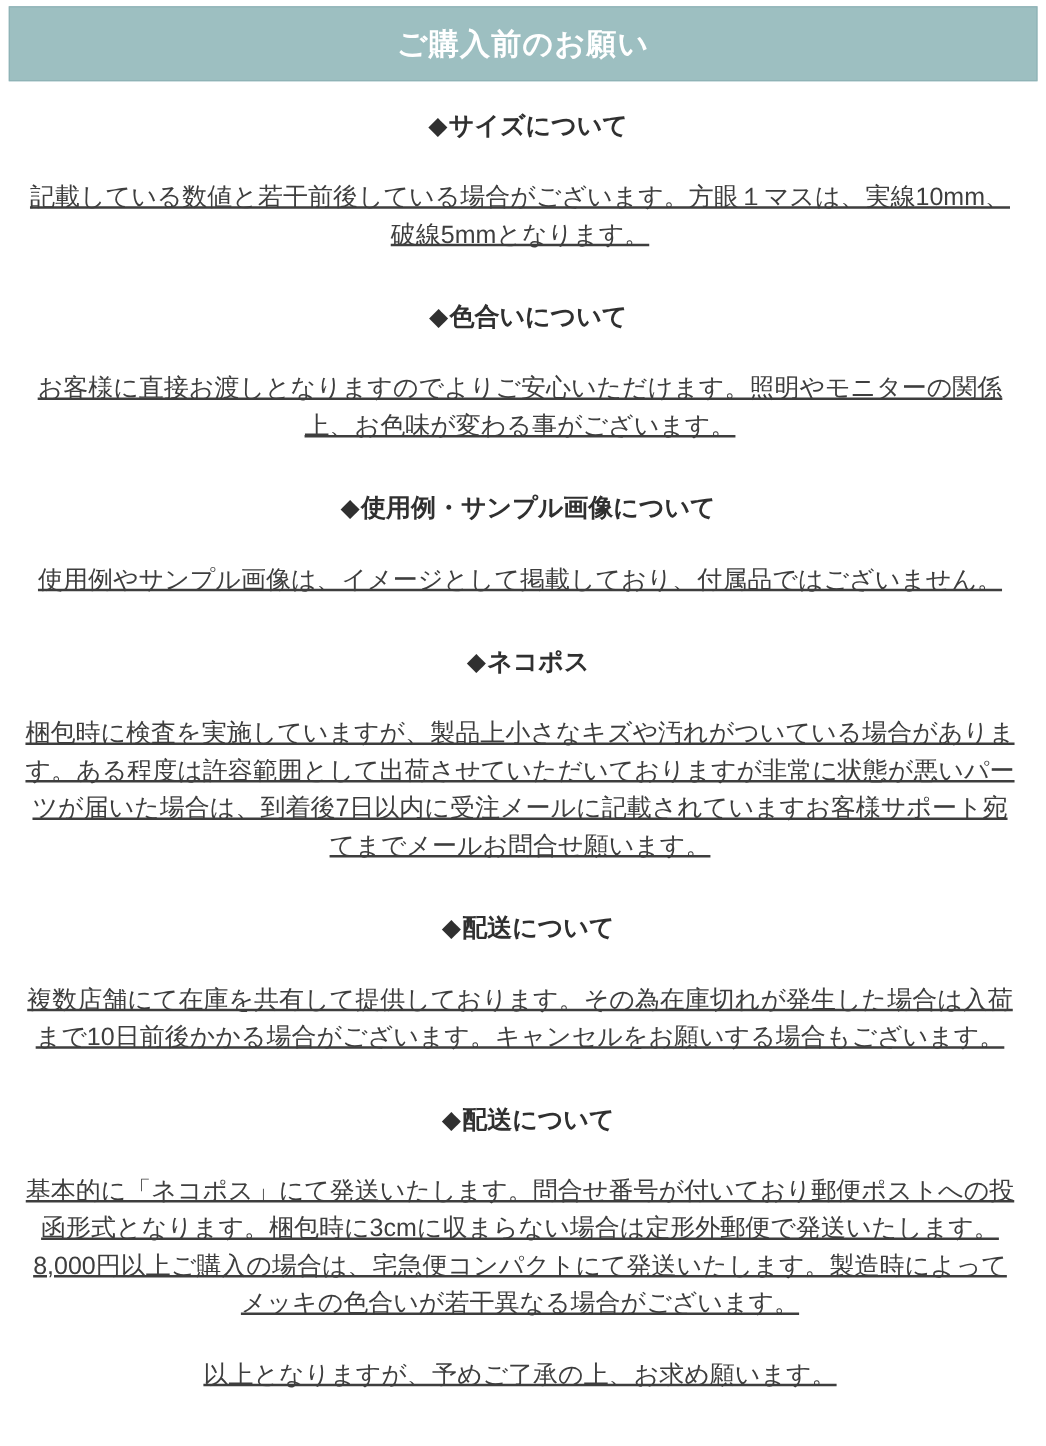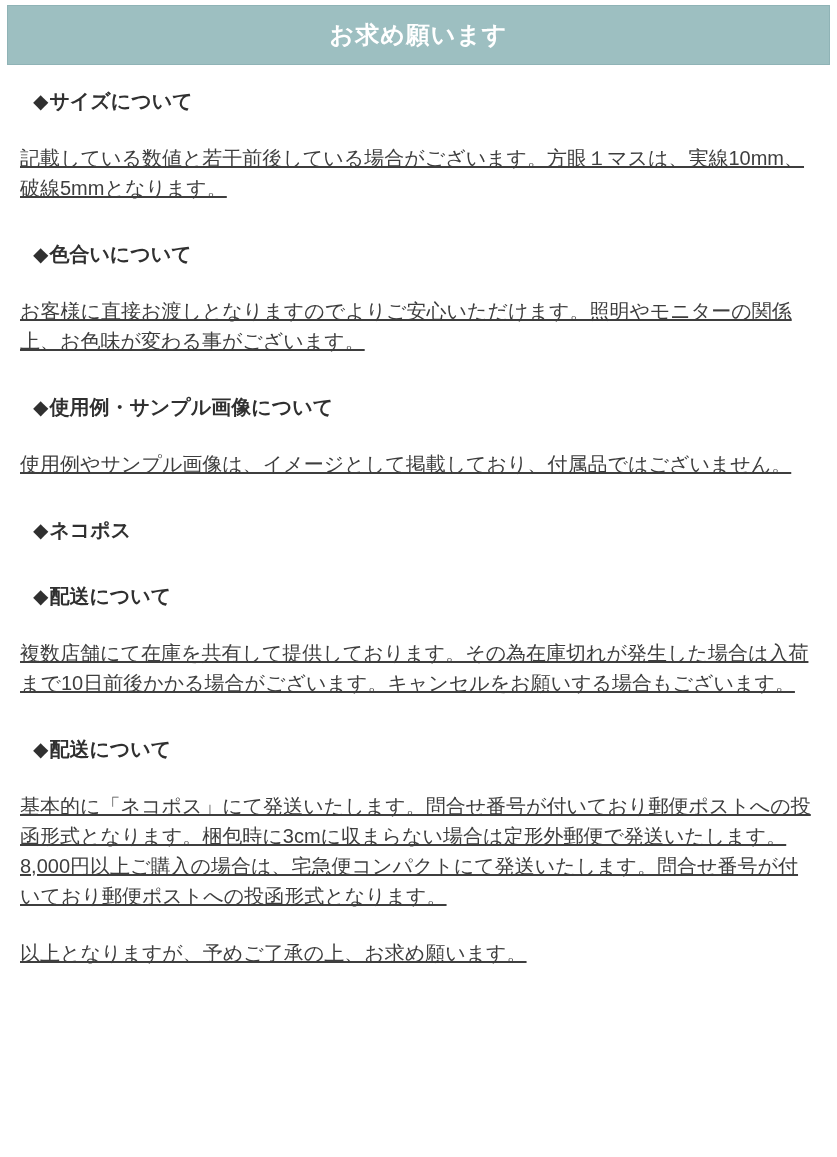--- a/index.html
+++ b/index.html
@@ -25,20 +25,21 @@
     align-items: center;
     justify-content: center;
     color: #ffffff;
     font-size: 24px;
     font-weight: bold;
     letter-spacing: 1px;
   }
   .content {
     padding: 0 25px 0 20px;
     color: #3e3e3e;
+    text-align: center;
   }
   .sec-title {
     margin: 36px 0 0 13px;
     padding: 0;
     font-size: 20px;
     line-height: 30px;
     font-weight: bold;
     color: #303030;
   }
   .sec-title.first {
@@ -58,21 +59,21 @@
   .sec-body .line {
     display: block;
   }
 </style>
 </head>
 <body>
 
 <div class="page">
 
   <div class="banner">
-    <span>お求め願います</span>
+    <span>ご購入前のお願い</span>
   </div>
 
   <div class="content">
 
     <section>
       <h2 class="sec-title first"><span class="bullet">◆</span><span>サイズについて</span></h2>
       <p class="sec-body">
           <span class="line">記載している数値と若干前後している場合がございます。方眼１マスは、実線10mm、破線5mmとなります。</span>
         </p>
     </section>
@@ -86,34 +87,37 @@
 
     <section>
       <h2 class="sec-title"><span class="bullet">◆</span><span>使用例・サンプル画像について</span></h2>
       <p class="sec-body">
           <span class="line">使用例やサンプル画像は、イメージとして掲載しており、付属品ではございません。</span>
         </p>
     </section>
 
     <section>
       <h2 class="sec-title"><span class="bullet">◆</span><span>ネコポス</span></h2>
+      <p class="sec-body">
+          <span class="line">梱包時に検査を実施していますが、製品上小さなキズや汚れがついている場合があります。ある程度は許容範囲として出荷させていただいておりますが非常に状態が悪いパーツが届いた場合は、到着後7日以内に受注メールに記載されていますお客様サポート宛てまでメールお問合せ願います。</span>
+        </p>
     </section>
 
     <section>
       <h2 class="sec-title"><span class="bullet">◆</span><span>配送について</span></h2>
       <p class="sec-body">
           <span class="line">複数店舗にて在庫を共有して提供しております。その為在庫切れが発生した場合は入荷まで10日前後かかる場合がございます。キャンセルをお願いする場合もございます。</span>
         </p>
     </section>
 
     <section>
       <h2 class="sec-title"><span class="bullet">◆</span><span>配送について</span></h2>
       <p class="sec-body">
           <span class="line">基本的に「ネコポス」にて発送いたします。問合せ番号が付いており郵便ポストへの投函形式となります。梱包時に3cmに収まらない場合は定形外郵便で発送いたします。</span>
-          <span class="line">8,000円以上ご購入の場合は、宅急便コンパクトにて発送いたします。問合せ番号が付いており郵便ポストへの投函形式となります。</span>
+          <span class="line">8,000円以上ご購入の場合は、宅急便コンパクトにて発送いたします。製造時によってメッキの色合いが若干異なる場合がございます。</span>
         </p>
     </section>
 
     <p class="sec-body">
         <span class="line">以上となりますが、予めご了承の上、お求め願います。</span>
       </p>
 
   </div>
 </div>
 

